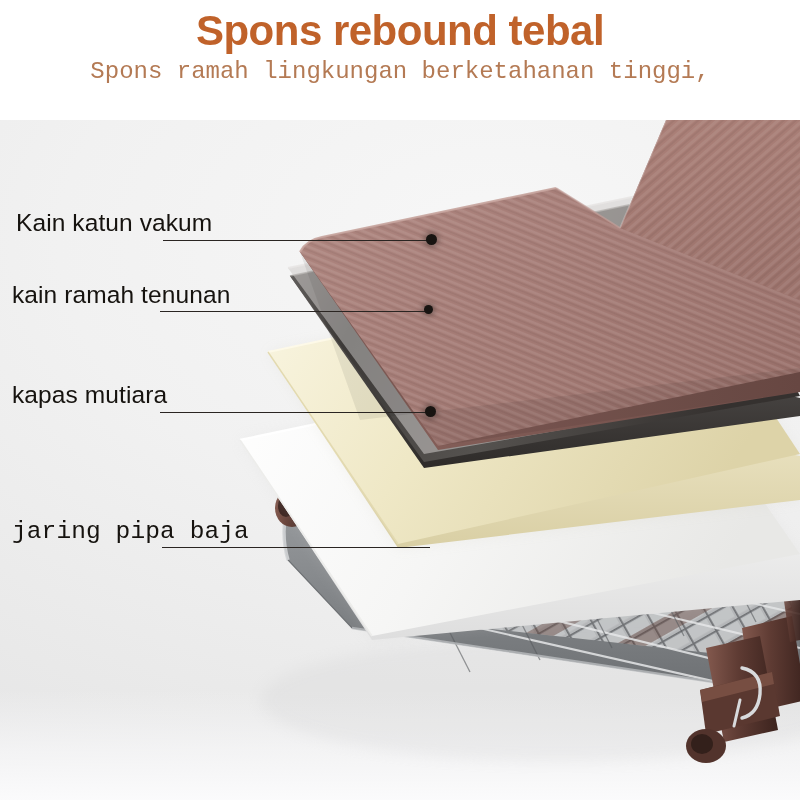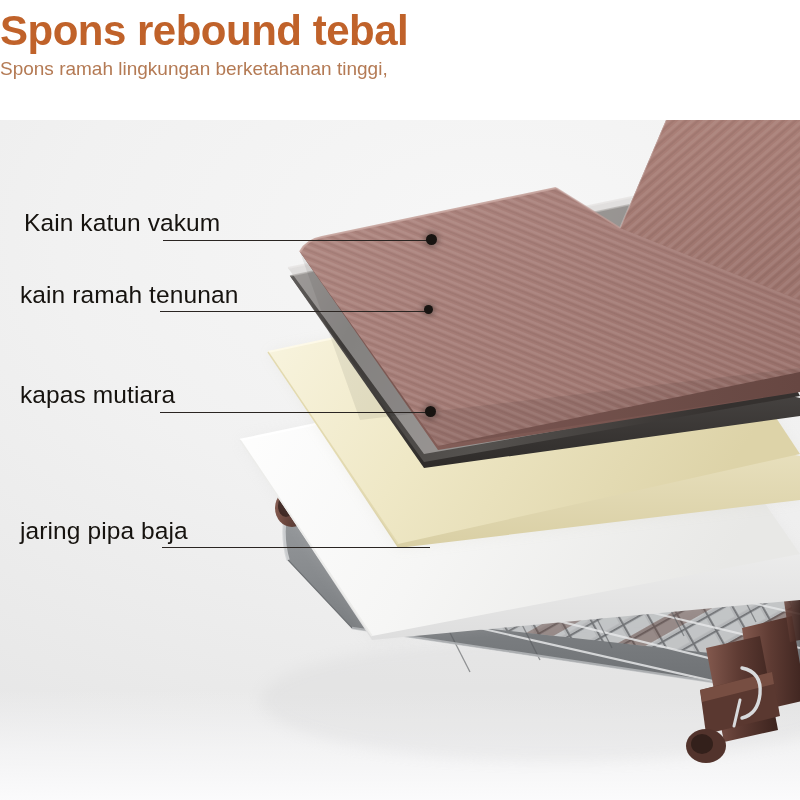--- a/index.html
+++ b/index.html
@@ -19,39 +19,40 @@
   }
 
   
   #header {
     position: absolute;
     left: 0; top: 0;
     width: 800px;
     height: 120px;
     background: #ffffff;
     z-index: 40;
-    text-align: left;
+    text-align: center;
   }
   #title {
     margin: 0;
     padding-top: 9px;
     font-size: 42px;
     font-weight: bold;
     letter-spacing: -0.5px;
     color: #c0622a;
     line-height: 1.05;
     white-space: nowrap;
   }
   #subtitle {
     margin: 0;
     padding-top: 4px;
-    font-size: 19px;
+    font-size: 24px;
     color: #b47a54;
     line-height: 1.28;
     white-space: nowrap;
+    font-family: Liberation Mono, monospace;
   }
 
   
   #scene {
     position: absolute;
     left: 0; top: 120px;
     width: 800px;
     height: 680px;
     overflow: hidden;
     background:
@@ -75,21 +76,21 @@
   }
 
   
   .callout {
     position: absolute;
     z-index: 60;
     white-space: nowrap;
   }
   .callout .cap {
     position: absolute;
-    left: 8px;
+    left: 0;
     bottom: 5px;
     font-size: 24.5px;
     color: #16130f;
     letter-spacing: 0.1px;
     font-weight: 400;
     margin-top: 44px;
   }
   .leader {
     position: absolute;
     z-index: 58;
@@ -385,18 +386,18 @@
   </div>
   <div class="leader" style="left:160px; top:311px; width:268px;"></div>
   <div class="leader-dot" style="left:424px; top:305px; width:9px; height:9px;"></div>
 
   <div class="callout" style="left:12px; top:372px; width:230px; height:42px;">
     <span class="cap">kapas mutiara</span>
   </div>
   <div class="leader" style="left:160px; top:412px; width:268px;"></div>
   <div class="leader-dot" style="left:425px; top:406px;"></div>
 
-  <div class="callout" style="left:12px; top:508px; width:240px; height:42px;">
+  <div class="callout" style="left:12px; top:508px; width:240px; height:42px;font-family:Liberation Mono, monospace;">
     <span class="cap">jaring pipa baja</span>
   </div>
   <div class="leader" style="left:162px; top:547px; width:268px;"></div>
 
 </div>
 
 </body></html>

